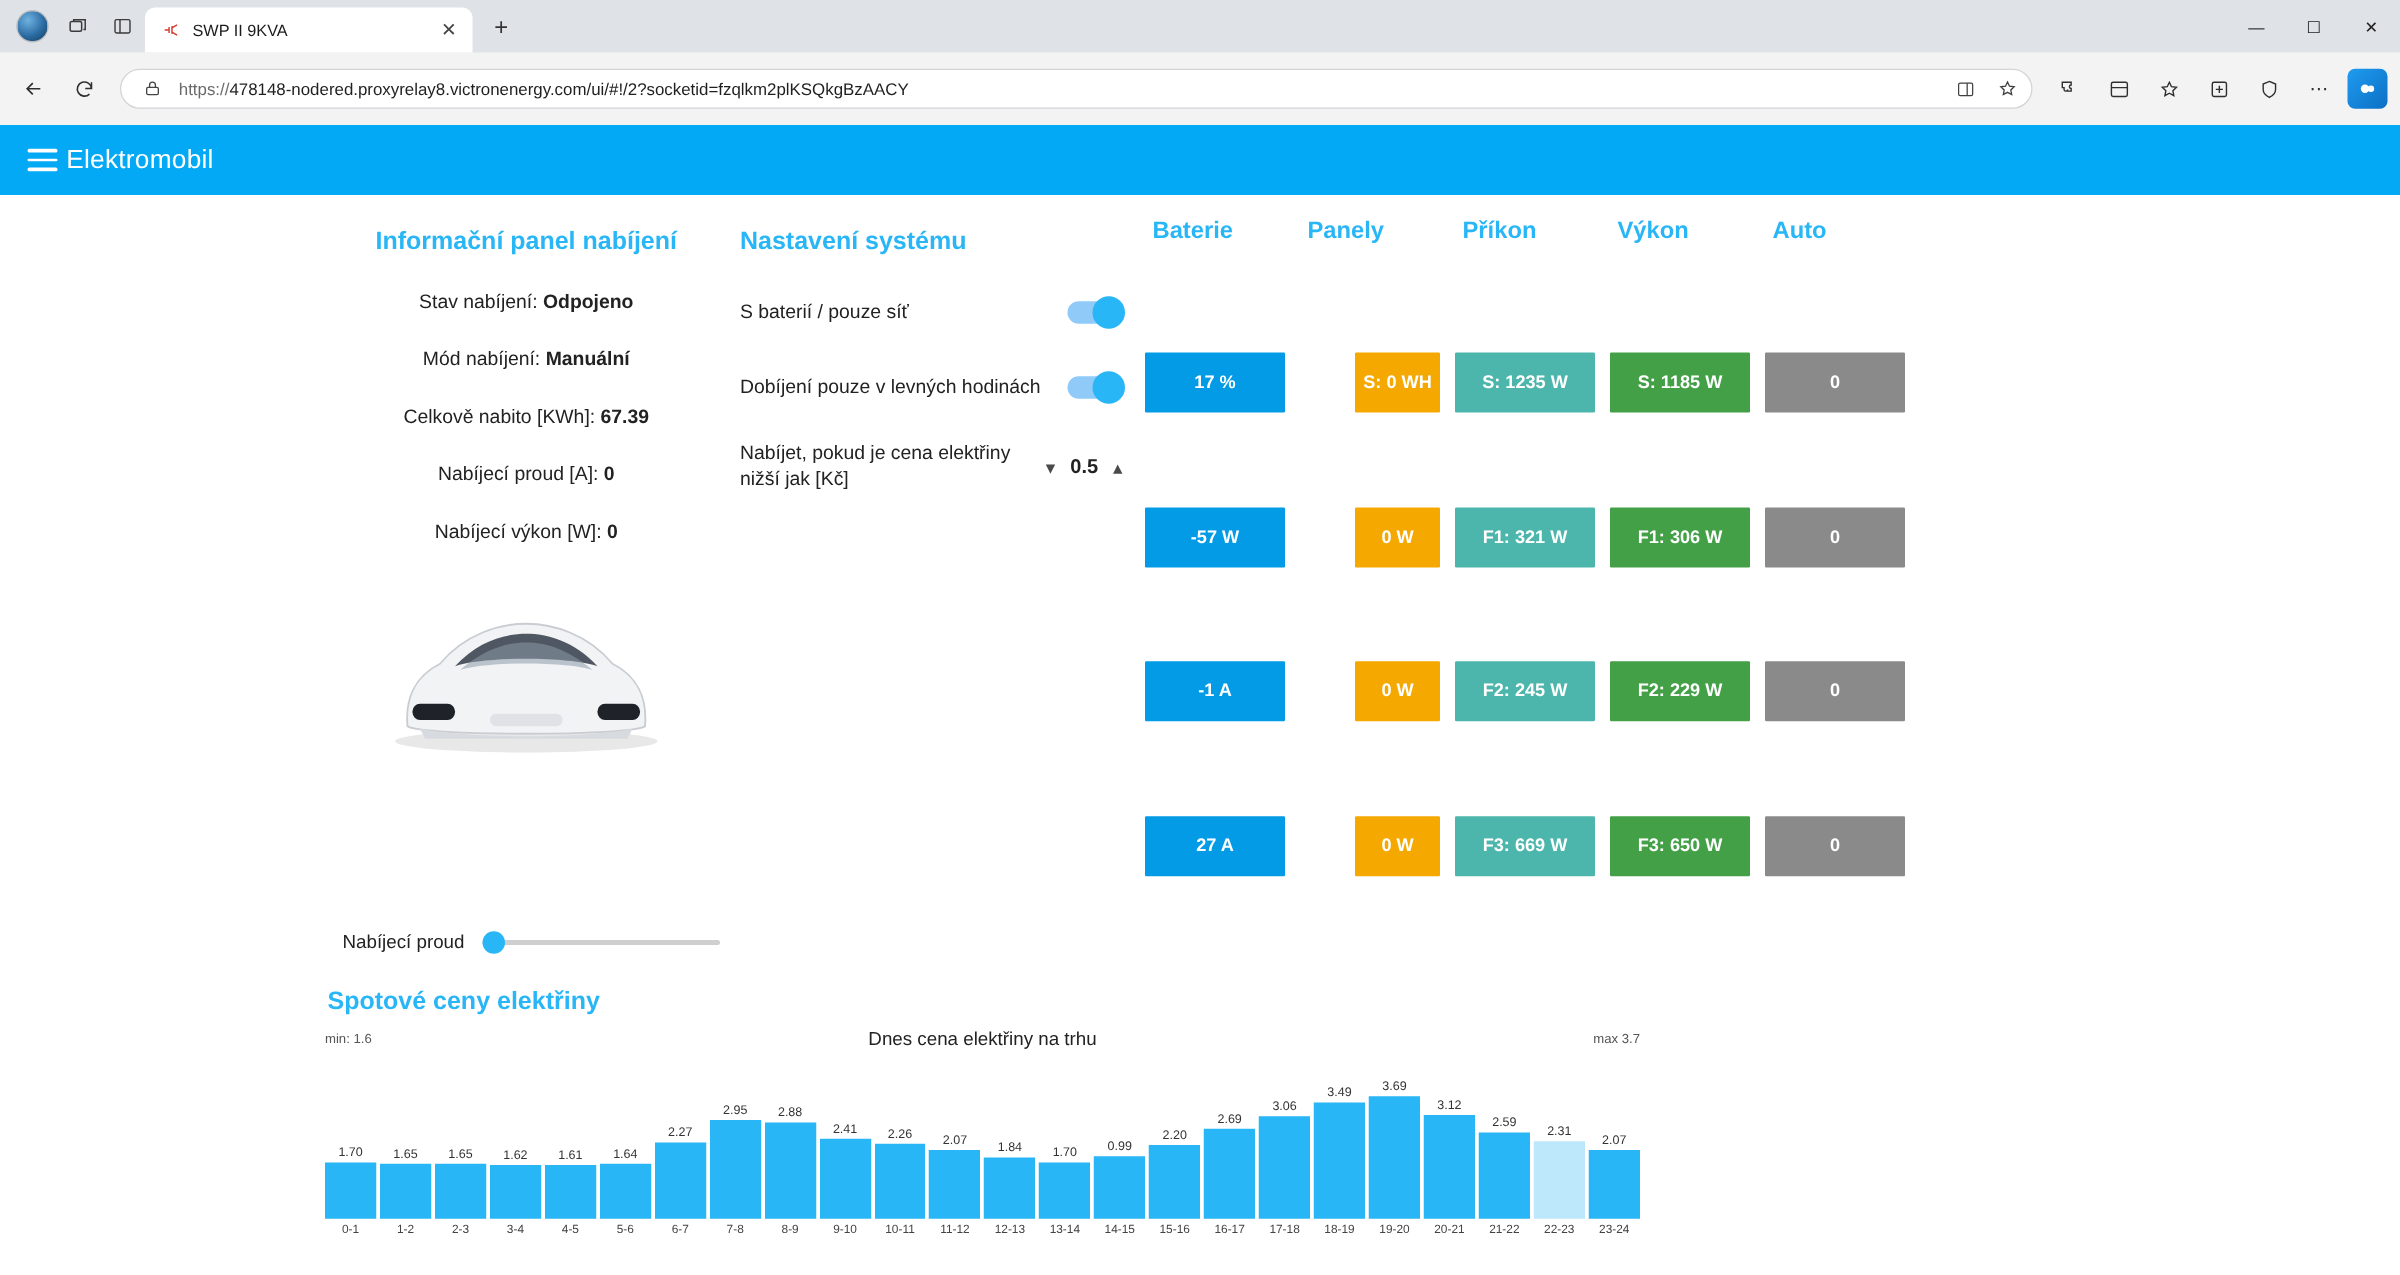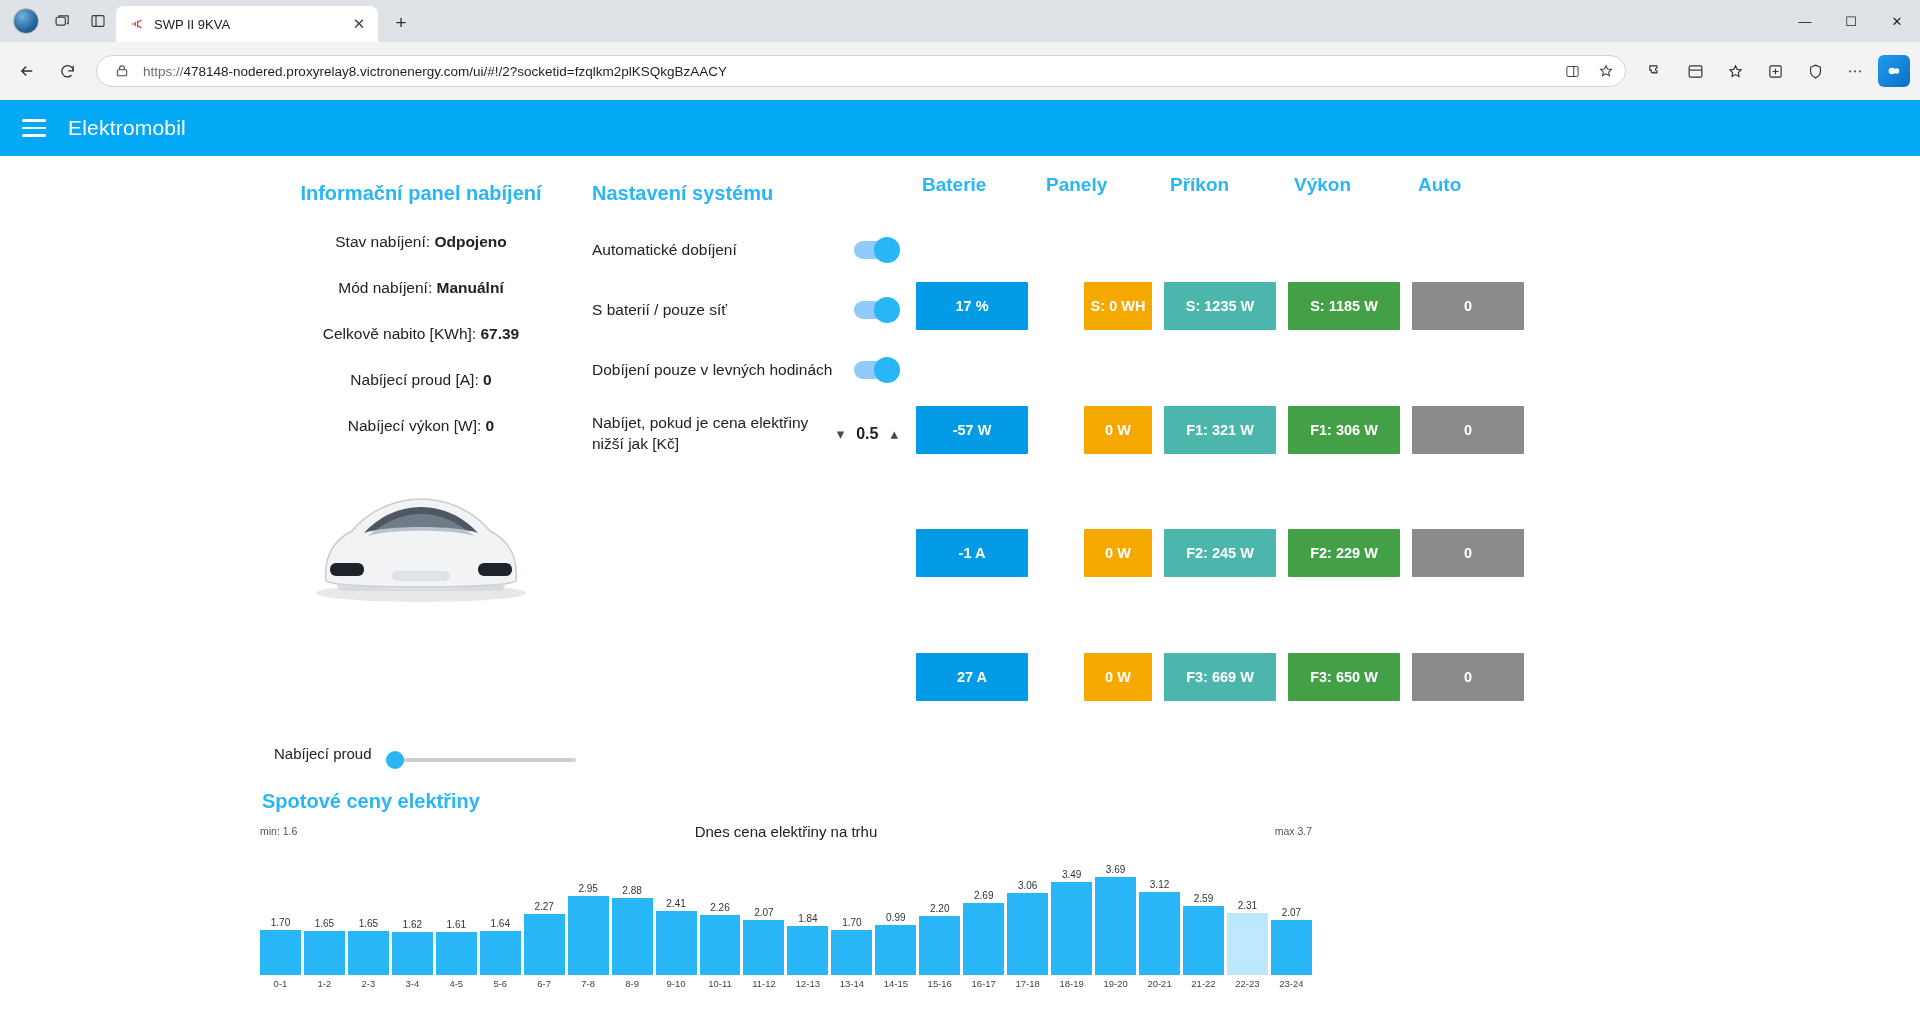--- a/index.html
+++ b/index.html
@@ -112,21 +112,21 @@
   
   .page {
     flex: 1;
     background: #ffffff;
     overflow: hidden;
     position: relative;
   }
   .appbar {
     height: 56px; background: #03a9f4;
     display: flex; align-items: center;
-    padding: 0 22px; gap: 22px;
+    padding: 0 22px; gap: 7px;
     color: #fff;
   }
   .hamburger { width: 24px; display: flex; flex-direction: column; gap: 5px; }
   .hamburger span { display: block; height: 2.5px; background: #fff; border-radius: 2px; }
   .appbar .title { font-size: 21px; font-weight: 400; letter-spacing: .2px; }
 
   .content {
     display: flex;
     padding: 0;
     height: 620px;
@@ -145,21 +145,21 @@
   }
   .info-line {
     font-size: 15.5px; color: #222; margin: 0 0 28px 0;
   }
   .info-line b { font-weight: 700; }
 
   .car-wrap { margin-top: 20px; display:flex; justify-content:center; }
 
   .slider-row {
     position: absolute; left: 18px; right: 10px; bottom: 14px;
-    display: flex; align-items: flex-end; gap: 14px;
+    display: flex; align-items: center; gap: 14px;
   }
   .slider-row .lbl { font-size: 15px; color: #222; white-space: nowrap; }
   .slider-track {
     flex: 1; height: 4px; background: #cfcfcf; border-radius: 2px; position: relative;
   }
   .slider-thumb {
     position: absolute; left: 0; top: -7px;
     width: 18px; height: 18px; border-radius: 50%;
     background: #29b6f6;
   }
@@ -410,26 +410,20 @@
           <span class="lbl">Nabíjecí proud</span>
           <span class="slider-track">
             <span class="slider-thumb"></span>
           </span>
         </div>
       </div>
 
       <div class="col-settings">
         <div class="section-title">Nastavení systému</div>
 
-        <div class="setting-row">
-          <span class="setting-label">Automatické dobíjení</span>
-          <span class="switch">
-              <span class="knob"></span>
-            </span>
-        </div>
         <div class="setting-row">
           <span class="setting-label">S baterií / pouze síť</span>
           <span class="switch">
               <span class="knob"></span>
             </span>
         </div>
         <div class="setting-row">
           <span class="setting-label">Dobíjení pouze v levných hodinách</span>
           <span class="switch">
               <span class="knob"></span>

